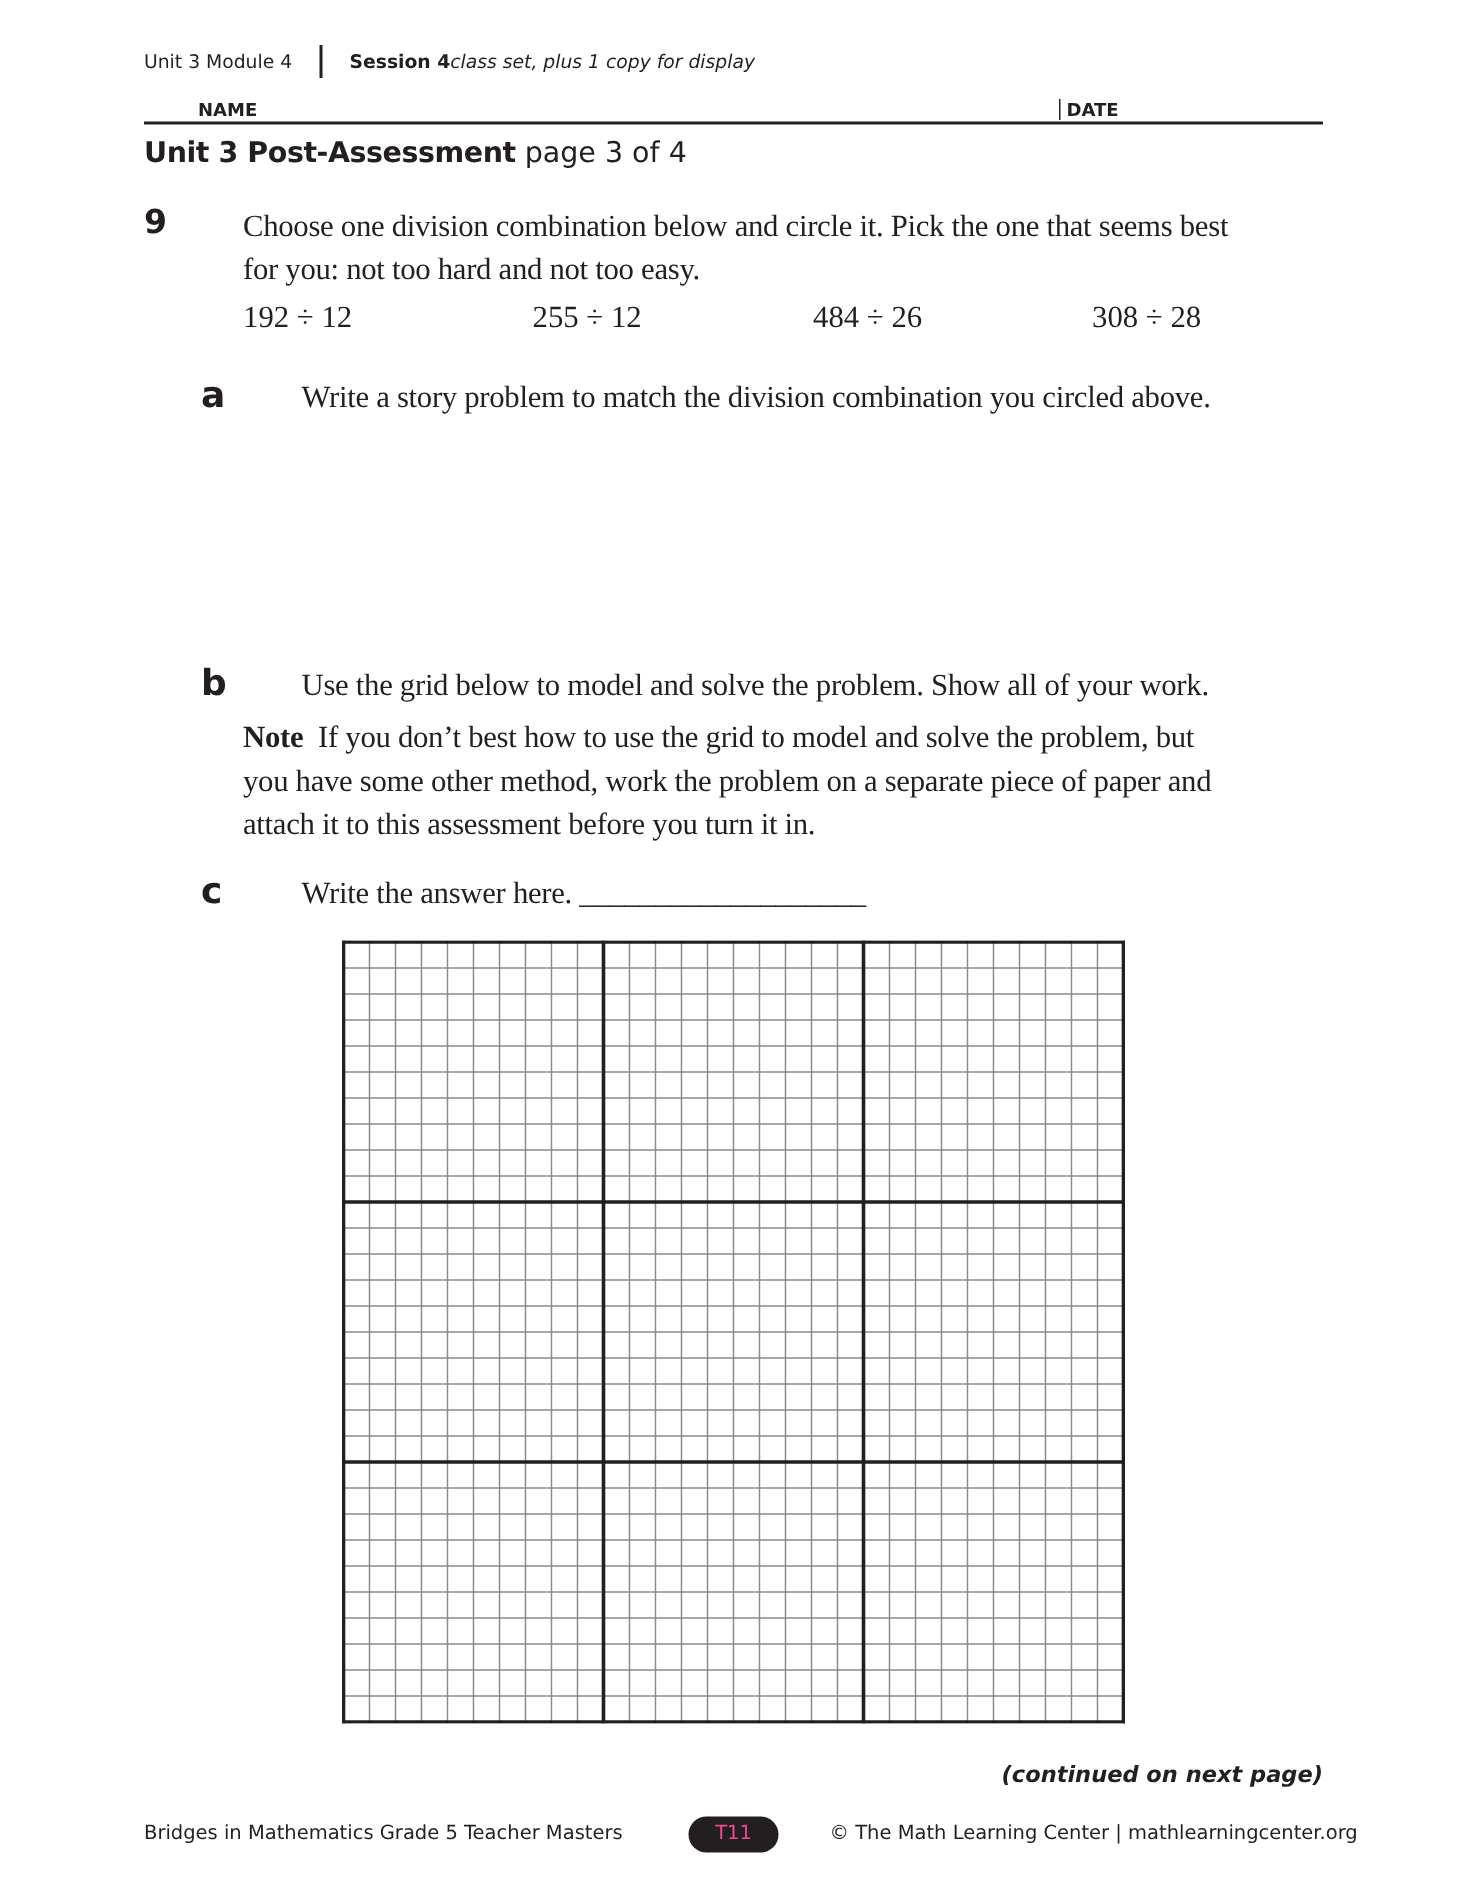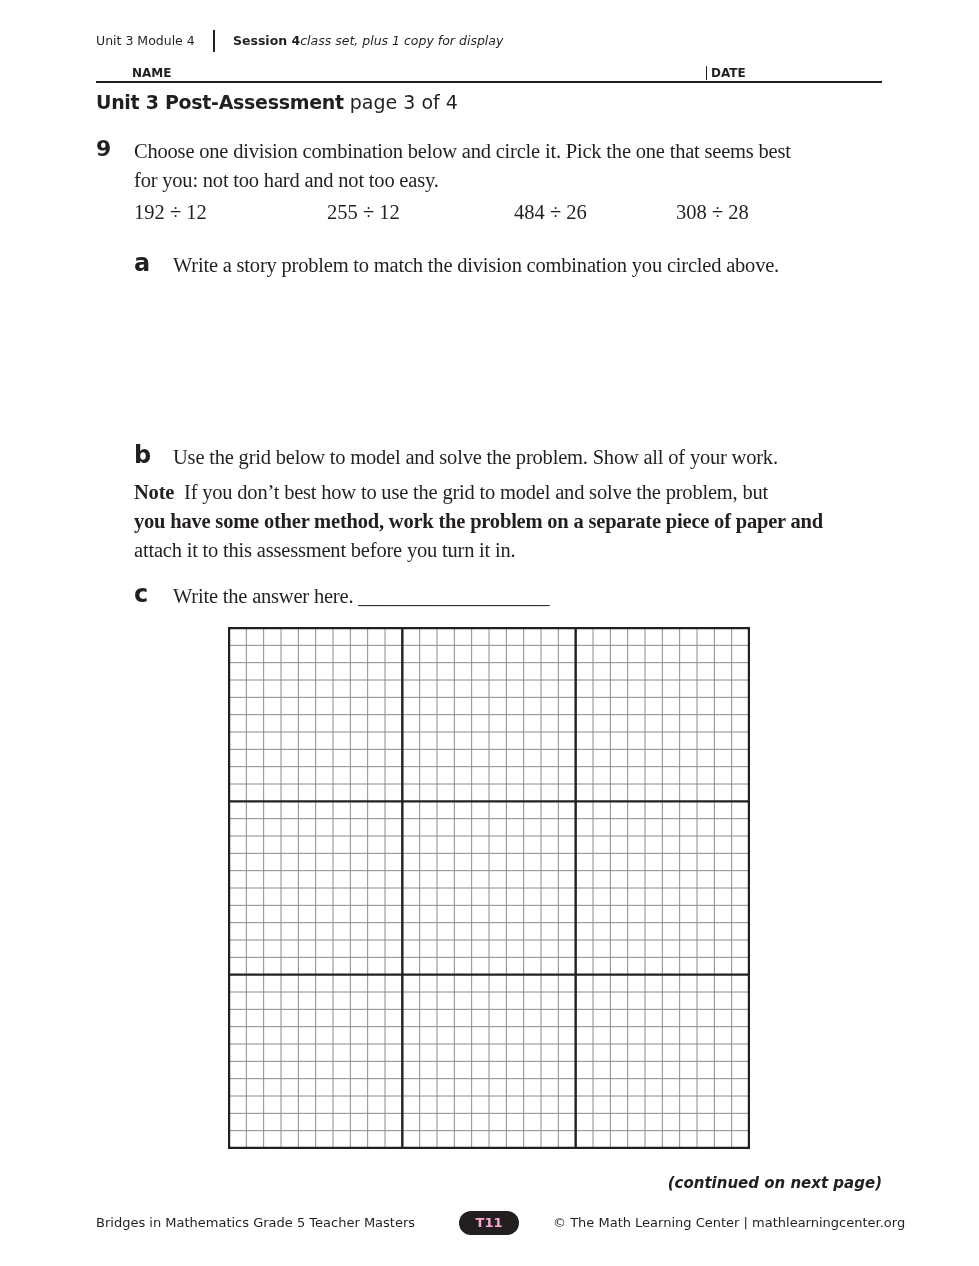--- a/index.html
+++ b/index.html
@@ -1,18 +1,18 @@
 <!DOCTYPE html>
 <html><head>
 <meta charset="utf-8">
 <style>
   html, body { margin: 0; padding: 0; background: #ffffff; }
   body { width: 979px; height: 1266px; position: relative; overflow: hidden; color: #231f20; }
   .sans { font-family: "DejaVu Sans", "Liberation Sans", sans-serif; }
-  .serif { font-family: "Liberation Serif", "DejaVu Serif", serif; }
+  .serif { font-family: "Liberation Serif", "DejaVu Serif", serif; margin-left: 28px; }
   .abs { position: absolute; white-space: nowrap; }
 
   .hdr-top { left: 96px; top: 33px; font-size: 12.5px; }
   .hdr-sep { position: absolute; left: 213px; top: 30px; width: 1.5px; height: 22px; background: #231f20; }
   .hdr-session { left: 233px; top: 33px; font-size: 12.5px; }
   .hdr-session b { font-weight: bold; }
   .hdr-session i { font-style: italic; margin-left: 0; }
 
   .name-lbl { left: 96px; top: 66px; font-size: 12px; font-weight: bold; margin-left: 36px; }
   .name-line { position: absolute; left: 96px; top: 81px; width: 786px; height: 1.5px; background: #231f20; }
@@ -26,21 +26,21 @@
   .qnum { left: 96px; top: 136px; font-size: 22px; font-weight: bold; }
   .para { left: 134px; font-size: 20.5px; line-height: 29px; letter-spacing: -0.2px; }
   .sublbl { left: 134px; font-size: 24px; font-weight: bold; }
   .subtxt { left: 173px; font-size: 20.5px; letter-spacing: -0.2px; }
 
   .combo { top: 201px; font-size: 20.5px; }
 
   .grid-wrap { position: absolute; left: 228px; top: 627px; }
   .cont { right: 97px; top: 1174px; font-size: 15px; font-weight: bold; font-style: italic; }
   .footer-left { left: 96px; top: 1215px; font-size: 13px; }
-  .pill { position: absolute; left: 459px; top: 1211px; width: 60px; height: 24px; border-radius: 12px; background: #231f20; color: #f9a8d4; font-size: 13px; font-weight: bold; text-align: center; line-height: 24px; }
+  .pill { position: absolute; left: 459px; top: 1211px; width: 60px; height: 24px; border-radius: 12px; background: #231f20; color: #ec4899; font-size: 13px; font-weight: normal; text-align: center; line-height: 24px; }
   .footer-right { left: 553px; top: 1215px; font-size: 13px; }
 </style>
 </head>
 <body>
 
 <div class="abs sans hdr-top">Unit 3  Module 4</div>
 <div class="hdr-sep"></div>
 <div class="abs sans hdr-session"><b>Session 4</b><i>class set, plus 1 copy for display</i></div>
 
 <div class="abs sans name-lbl">NAME</div>
@@ -50,31 +50,31 @@
 
 <div class="abs sans title"><b>Unit 3 Post-Assessment</b><span class="page">page 3 of 4</span></div>
 
 <div class="abs sans qnum">9</div>
 <div class="abs serif para" style="top:137px;">Choose one division combination below and circle it. Pick the one that seems best</div>
 <div class="abs serif para" style="top:166px;">for you: not too hard and not too easy.</div>
 
 <div class="abs serif combo" style="left:134px;">192 ÷ 12</div>
 <div class="abs serif combo" style="left:327px;">255 ÷ 12</div>
 <div class="abs serif combo" style="left:514px;">484 ÷ 26</div>
-<div class="abs serif combo" style="left:676px;text-align:center;">308 ÷ 28</div>
+<div class="abs serif combo" style="left:700px;text-align:center;">308 ÷ 28</div>
 
 <div class="abs sans sublbl" style="top:249px;">a</div>
 <div class="abs serif subtxt" style="top:254px;">Write a story problem to match the division combination you circled above.</div>
 <div class="abs" style="left:134px; top:290px; width:748px; height:140px;"></div>
 
 <div class="abs sans sublbl" style="top:441px;">b</div>
 <div class="abs serif subtxt" style="top:446px;">Use the grid below to model and solve the problem. Show all of your work.</div>
 
 <div class="abs serif para" style="top:478px;"><b>Note</b>&nbsp;&nbsp;<span>If you don’t best how to use the grid to model and solve the problem, but</span></div>
-<div class="abs serif para" style="top:507px;font-weight:bold;">you have some other method, work the problem on a separate piece of paper and</div>
+<div class="abs serif para" style="top:507px;">you have some other method, work the problem on a separate piece of paper and</div>
 <div class="abs serif para" style="top:536px;">attach it to this assessment before you turn it in.</div>
 
 <div class="abs sans sublbl" style="top:580px;">c</div>
 <div class="abs serif subtxt" style="top:585px;text-align:right;">Write the answer here. ___________________</div>
 
 <div class="grid-wrap">
   <svg id="grid-svg" width="522" height="522" viewBox="0 0 522 522">
       <line x1="18.333333333333332" y1="1" x2="18.333333333333332" y2="521" stroke="#8a8a8a" stroke-width="1"></line>
       <line x1="1" y1="18.333333333333332" x2="521" y2="18.333333333333332" stroke="#8a8a8a" stroke-width="1"></line>
       <line x1="35.666666666666664" y1="1" x2="35.666666666666664" y2="521" stroke="#8a8a8a" stroke-width="1"></line>

